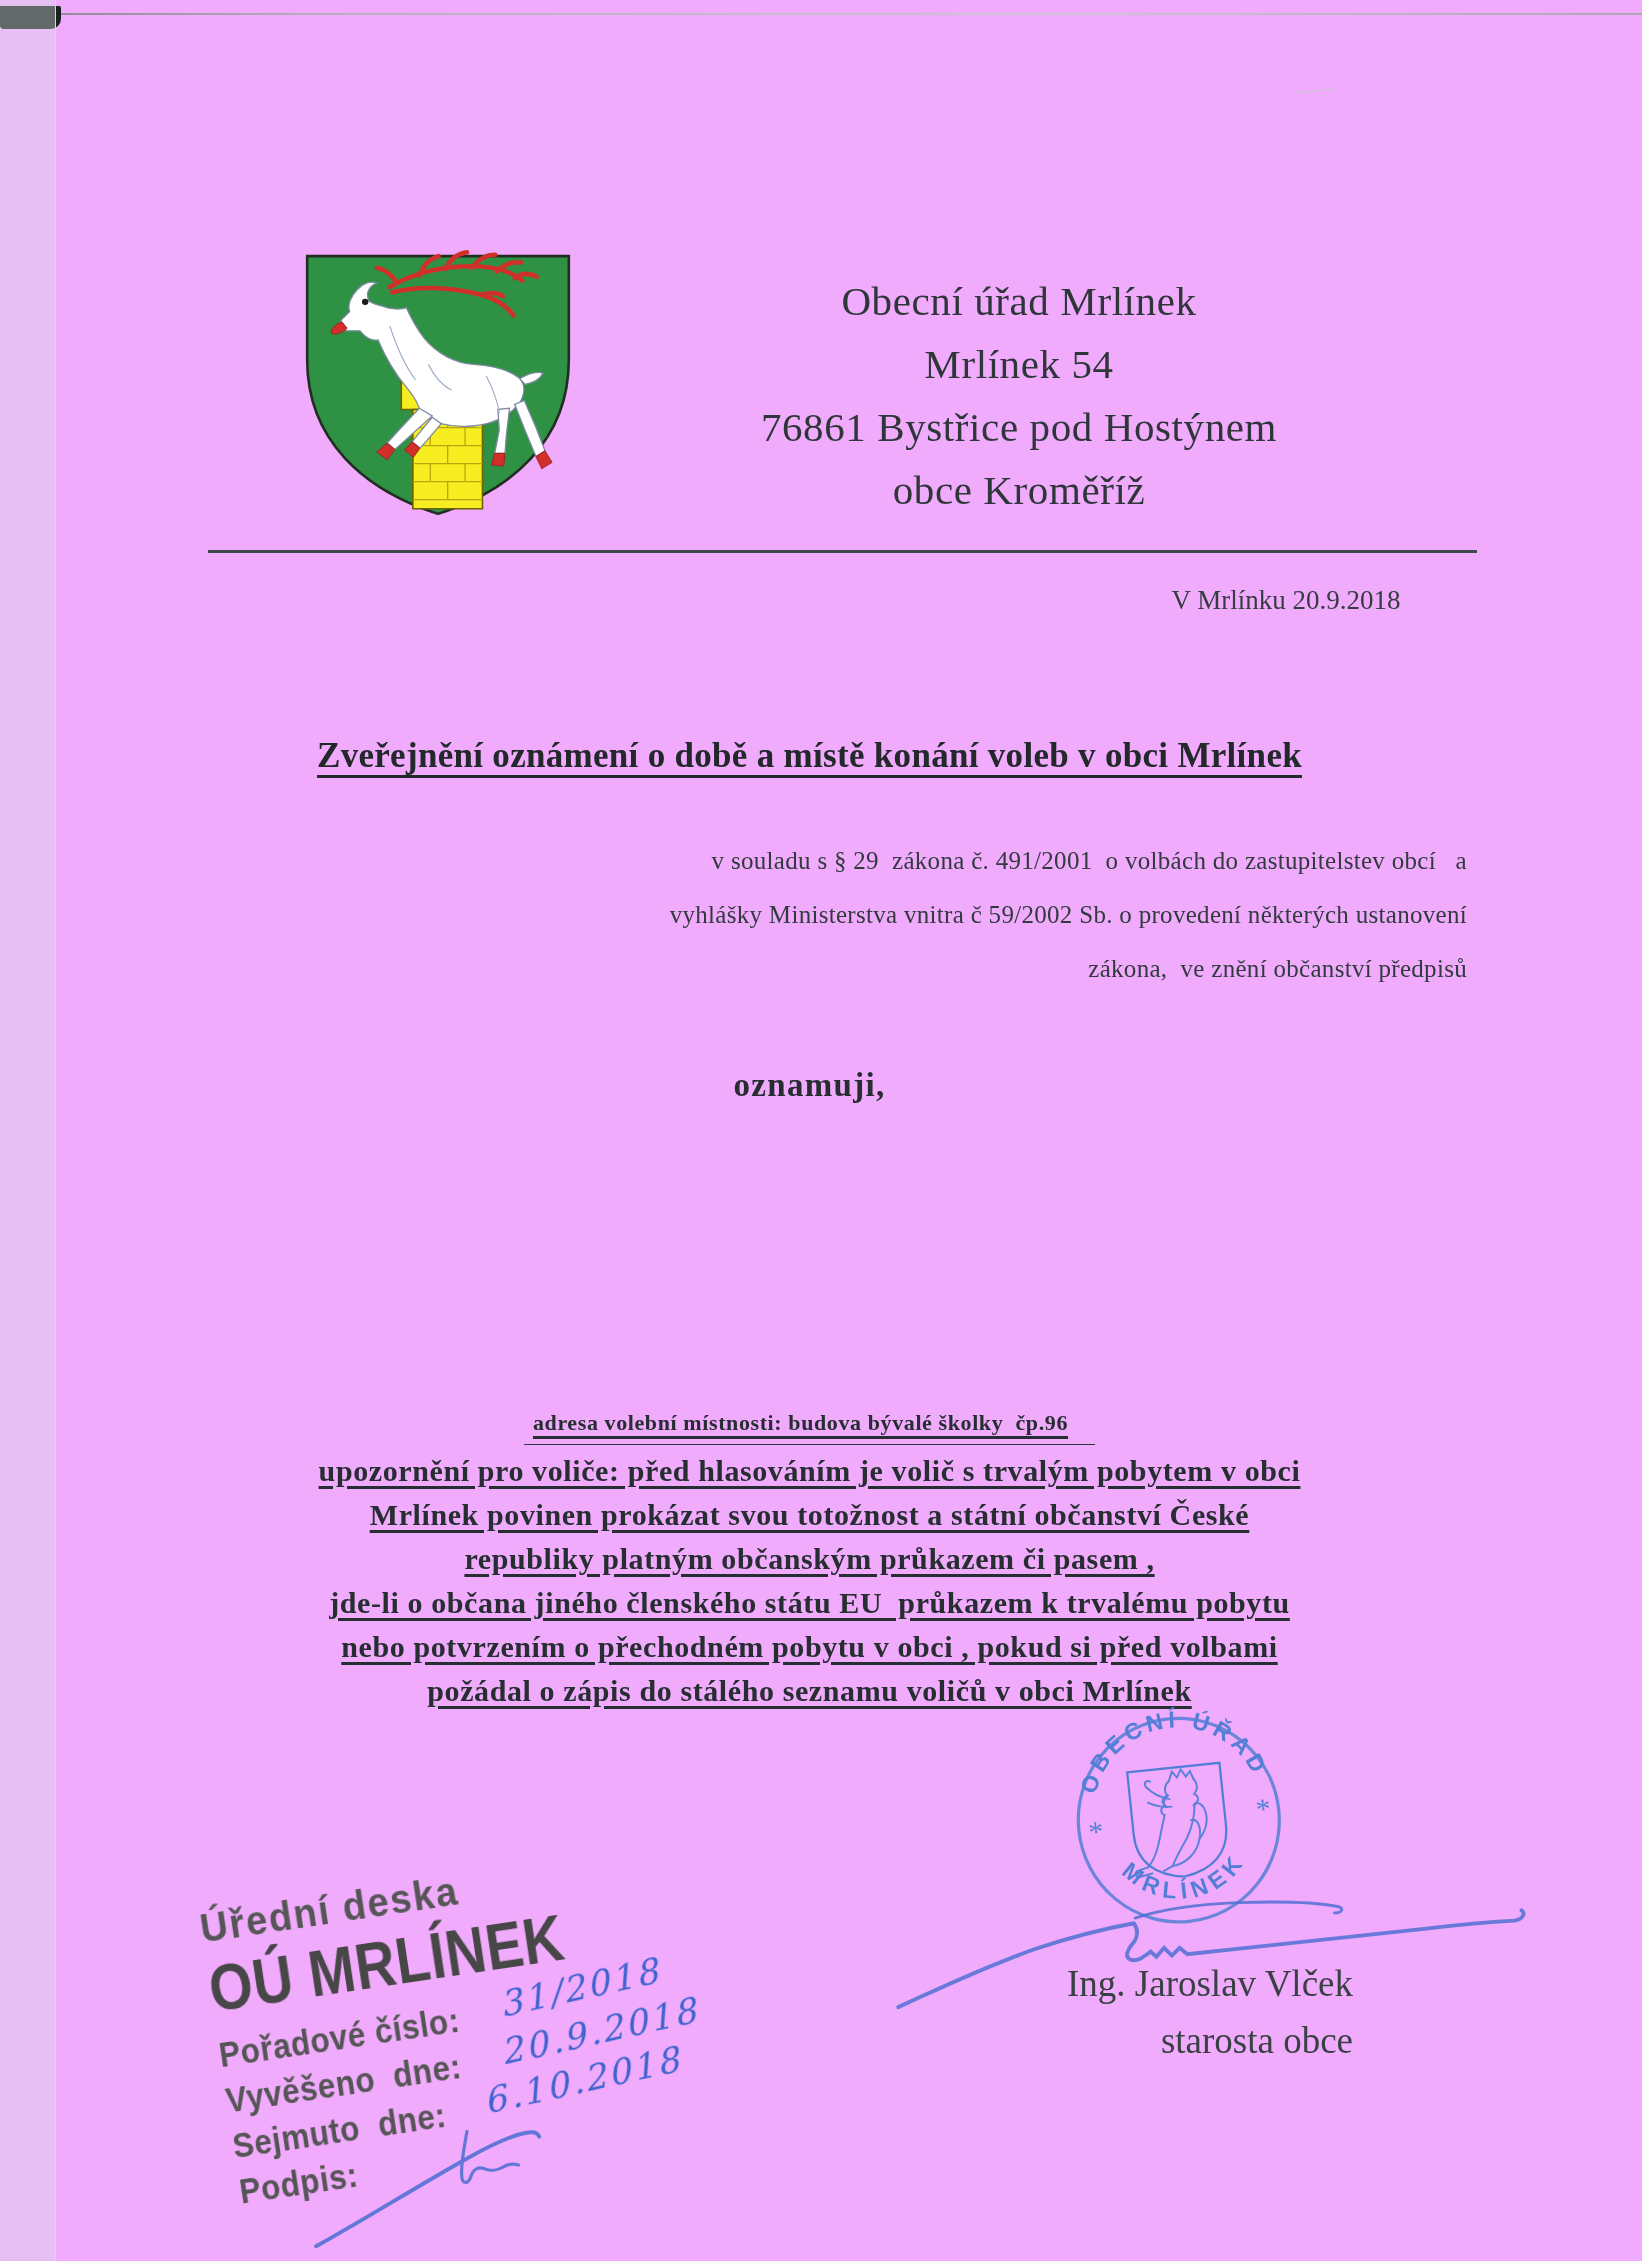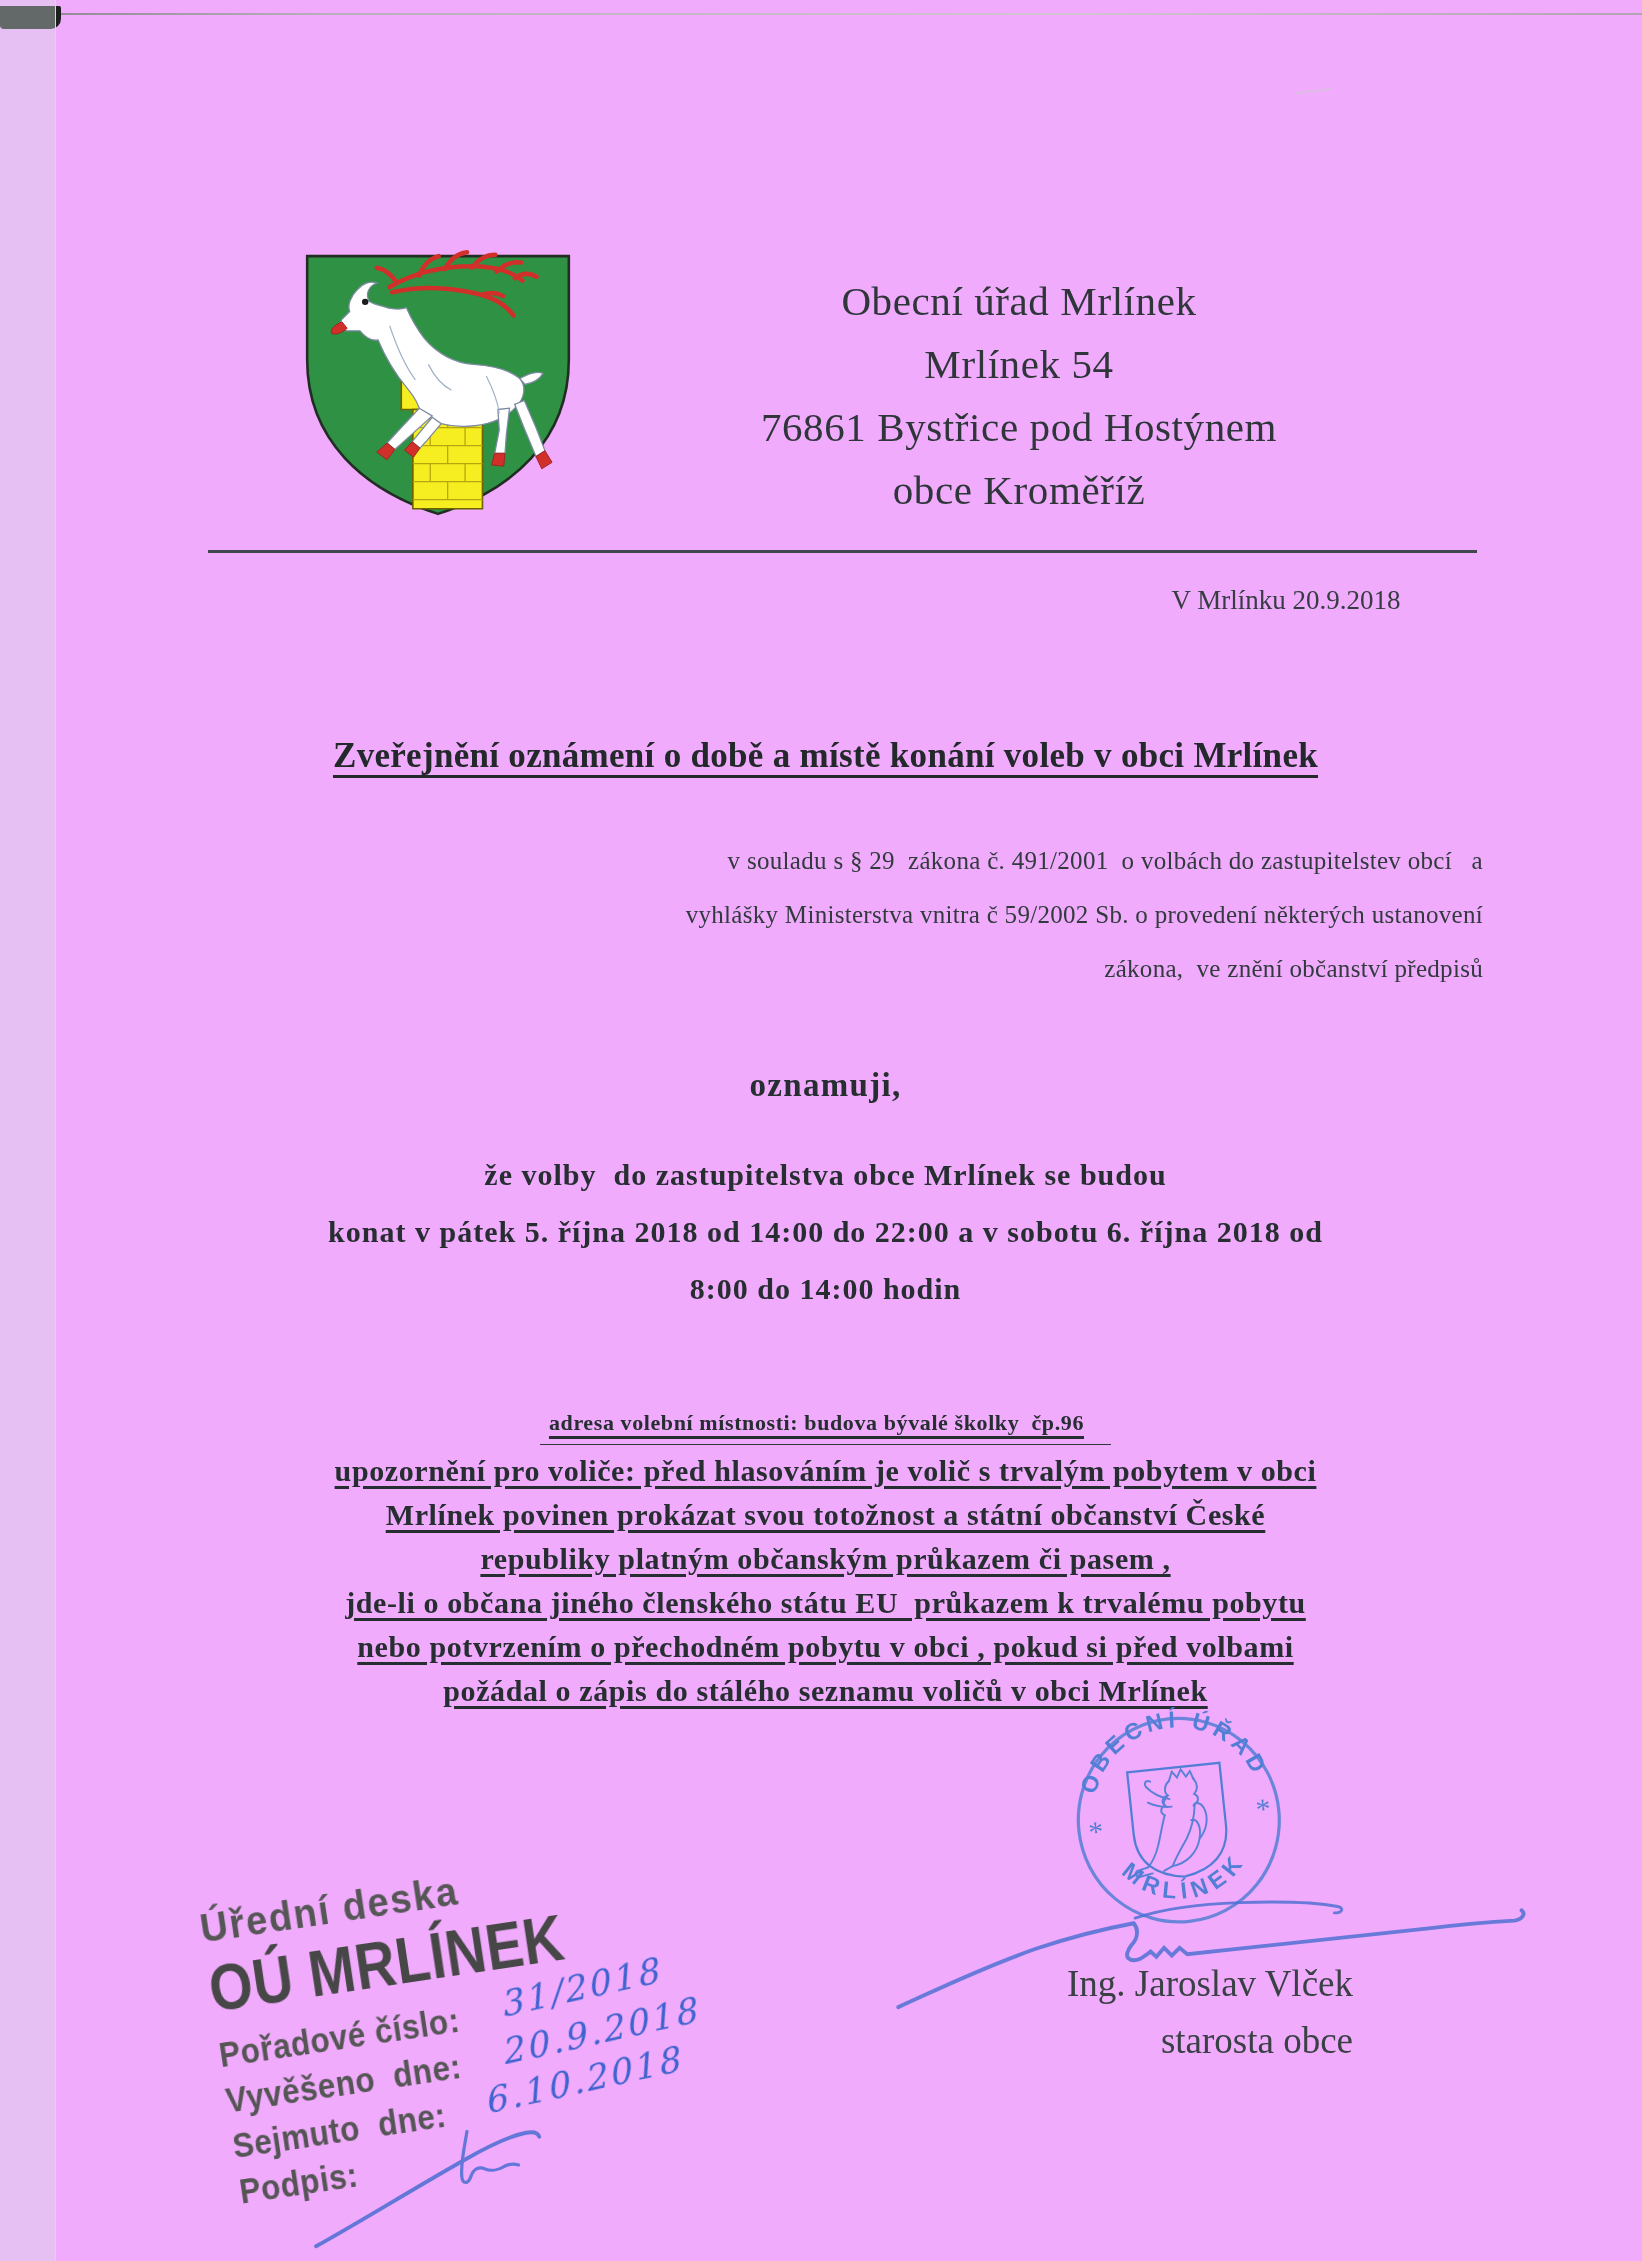--- a/index.html
+++ b/index.html
@@ -21,21 +21,21 @@
   .scan-dash{position:absolute;top:90px;left:1295px;width:37px;height:0;
     border-top:2.6px solid #c9cdc9;transform:rotate(-7deg);opacity:.65;border-radius:1.3px;}
   
   .coat{position:absolute;left:293px;top:247px;}
   .hdr{position:absolute;left:632px;top:270px;width:774px;text-align:center;
     font-size:41px;line-height:63px;color:#2e3639;letter-spacing:0.6px;white-space:pre;}
   .rule{position:absolute;left:208px;top:550px;width:1269px;height:2.6px;background:#41474a;}
   .place-date{position:absolute;top:585px;left:1096px;width:380px;text-align:center;
     font-size:27px;color:#363d40;}
   
-  .col{position:absolute;left:168px;width:1315px;text-align:center;white-space:pre-wrap;}
+  .col{position:absolute;left:152px;width:1315px;text-align:center;white-space:pre-wrap;}
   .title{top:736px;font-size:35px;font-weight:bold;color:#23282b;letter-spacing:0.3px;}
   .title span{text-decoration:underline;text-decoration-thickness:3.2px;text-underline-offset:7.7px;}
   .legal{top:834px;font-size:25px;line-height:54px;color:#313a3d;letter-spacing:0.3px;text-align:right;}
   .oznamuji{top:1067px;font-size:33px;font-weight:bold;color:#272e31;letter-spacing:1.3px;}
   .announce{top:1146px;font-size:30px;font-weight:bold;line-height:57px;color:#272e31;letter-spacing:1px;}
   .polling{top:1362px;font-size:22px;font-weight:bold;color:#272e31;letter-spacing:0.6px;margin-top:48px;}
   .polling span{display:inline-block;text-decoration:underline;text-decoration-thickness:2.6px;
     text-underline-offset:6.4px;border-bottom:1.9px solid #31383b;padding:0 27px 7.7px 9px;}
   .warning{top:1449px;font-size:30px;font-weight:bold;line-height:44px;color:#272e31;letter-spacing:0.6px;}
   .warning .ul{text-decoration:underline;text-decoration-thickness:2.6px;text-underline-offset:4.5px;}
@@ -133,21 +133,20 @@
   <div class="rule"></div>
 
   <div class="place-date">V Mrlínku 20.9.2018</div>
 
   <div class="col title"><span>Zveřejnění oznámení o době a místě konání voleb v obci Mrlínek</span></div>
 
   <div class="col legal"><div>v souladu s § 29  zákona č. 491/2001  o volbách do zastupitelstev obcí   a</div><div>vyhlášky Ministerstva vnitra č 59/2002 Sb. o provedení některých ustanovení</div><div>zákona,  ve znění občanství předpisů</div></div>
 
   <div class="col oznamuji">oznamuji,</div>
 
-  <div class="col announce"><div>že volby  do zastupitelstva obce Mrlínek se budou</div><div>konat v pátek 5. října 2018 od 14:00 do 22:00 a v sobotu 6. října 2018 od</div><div>8:00 do 14:00 hodin</div></div>
 
   <div class="col polling"><span>adresa volební místnosti: budova bývalé školky  čp.96</span></div>
 
   <div class="col warning"><div><span class="ul">upozornění pro voliče: před hlasováním je volič s trvalým pobytem v obci</span></div><div><span class="ul">Mrlínek povinen prokázat svou totožnost a státní občanství České</span></div><div><span class="ul">republiky platným občanským průkazem či pasem ,</span></div><div><span class="ul">jde-li o občana jiného členského státu EU  průkazem k trvalému pobytu</span></div><div><span class="ul">nebo potvrzením o přechodném pobytu v obci , pokud si před volbami</span></div><div><span class="ul">požádal o zápis do stálého seznamu voličů v obci Mrlínek</span></div></div>
 
   <svg class="round-stamp" width="232" height="237" viewBox="0 0 360 368">
     <ellipse cx="177" cy="180" rx="156" ry="158" fill="none" stroke="#4a7cd4" stroke-width="5" opacity=".85"></ellipse>
     <defs>
       <path id="arcTop" d="M 47,166 A 130,130 0 0 1 307,166"></path>
       <path id="arcBot" d="M 72,240 A 120,120 0 0 0 282,240"></path>

